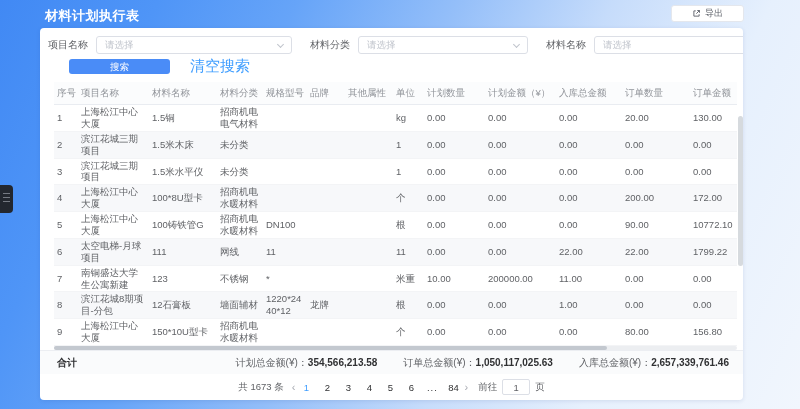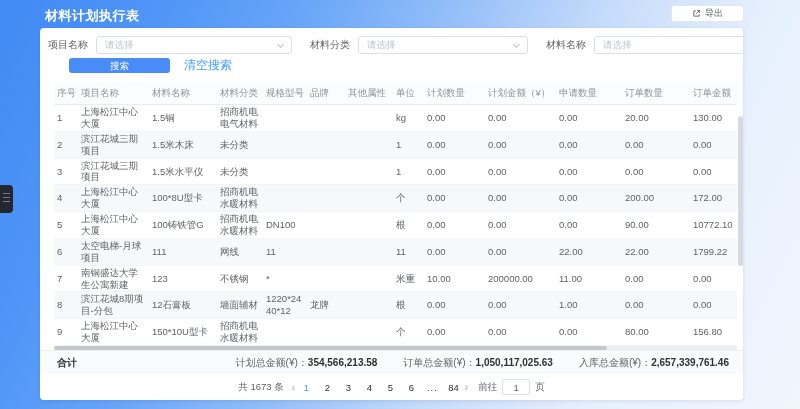--- a/index.html
+++ b/index.html
@@ -32,21 +32,21 @@
     background:#fff; display:flex; align-items:center; padding:0 2px 0 8px; cursor:pointer; }
   .fgroup:nth-child(1) .fselect { width:196px; }
   .fgroup:nth-child(2) .fselect { width:170px; }
   .fgroup:nth-child(3) .fselect { width:171px; }
   .placeholder { font-size:9.5px; color:#c0c4cc; }
   .chev { position:absolute; right:8px; top:5px; width:5px; height:5px;
     border-right:1px solid #c0c4cc; border-bottom:1px solid #c0c4cc; transform:rotate(45deg); }
   .filter-actions { position:absolute; left:29px; top:29px; display:flex; align-items:center; }
   .search-btn { width:101px; height:15px; background:#4a8cf7; color:#fff; border:none; border-radius:3px;
     font-size:9.5px; cursor:pointer; font-family:inherit; line-height:15px; }
-  .clear-link { margin-left:14px; font-size:12px; color:#409eff; cursor:pointer; text-decoration:none; }
+  .clear-link { margin-left:20px; font-size:15px; color:#409eff; cursor:pointer; text-decoration:none; }
 
   
   .table-area { position:relative; flex:1 1 auto; display:flex; flex-direction:column; padding:0 6px 0 14px; }
   .grid { display:grid; grid-template-columns: 24px 71px 68px 46px 44px 38px 48px 31px 61px 71px 66px 68px minmax(40px,1fr); }
   .thead { flex:0 0 23px; align-items:center; background:#fbfcfd; border-bottom:1px solid #e9ecf1; }
   .th { font-size:9.5px; color:#909399; padding:0 3px; white-space:nowrap; overflow:hidden; }
   .tbody { flex:1 1 auto; display:flex; flex-direction:column; }
   .row { flex:1 1 auto; align-items:center; border-bottom:1px solid #f3f4f6; }
   .row:nth-child(even) { background:#f7f8fa; }
   .td { font-size:9.5px; color:#606266; padding:1px 3px; line-height:1.25;
@@ -135,21 +135,21 @@
         <span class="th">序号</span>
         <span class="th">项目名称</span>
         <span class="th">材料名称</span>
         <span class="th">材料分类</span>
         <span class="th">规格型号</span>
         <span class="th">品牌</span>
         <span class="th">其他属性</span>
         <span class="th">单位</span>
         <span class="th">计划数量</span>
         <span class="th">计划金额（¥）</span>
-        <span class="th">申请数量</span>
+        <span class="th">入库总金额</span>
         <span class="th">订单数量</span>
         <span class="th">订单金额（¥）</span>
       </div>
     <div class="tbody">
         <div class="row grid">
           <span class="td">1</span>
           <span class="td">上海松江中心大厦</span>
           <span class="td">1.5铜</span>
           <span class="td">招商机电
 电气材料</span>

